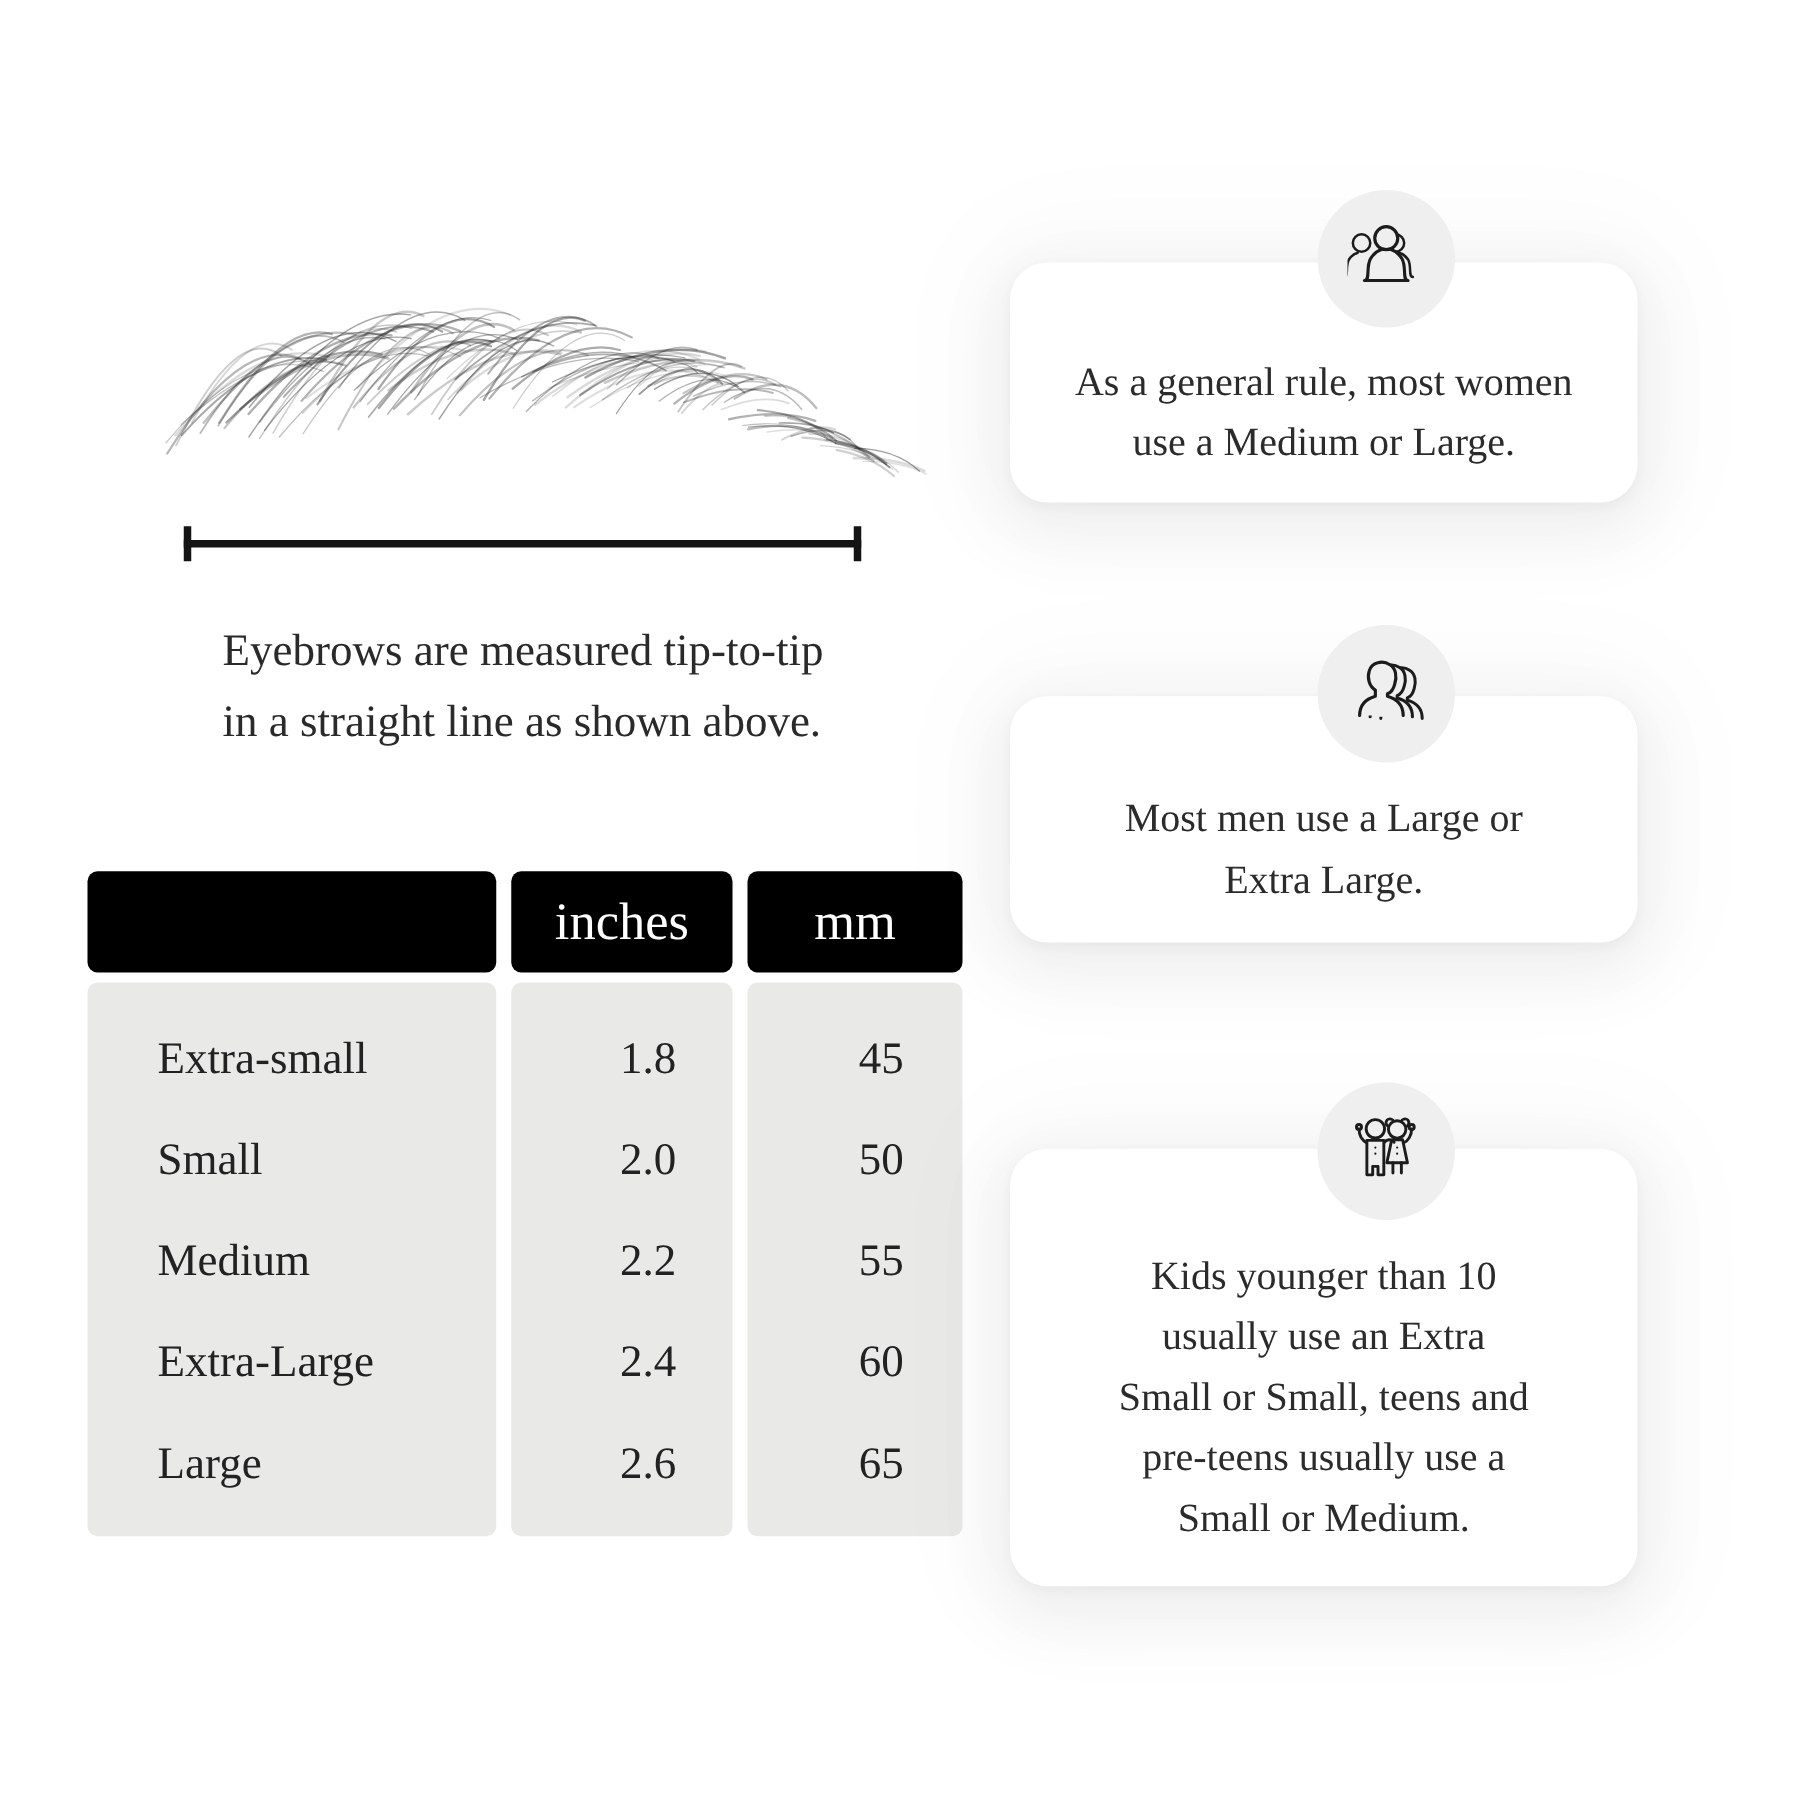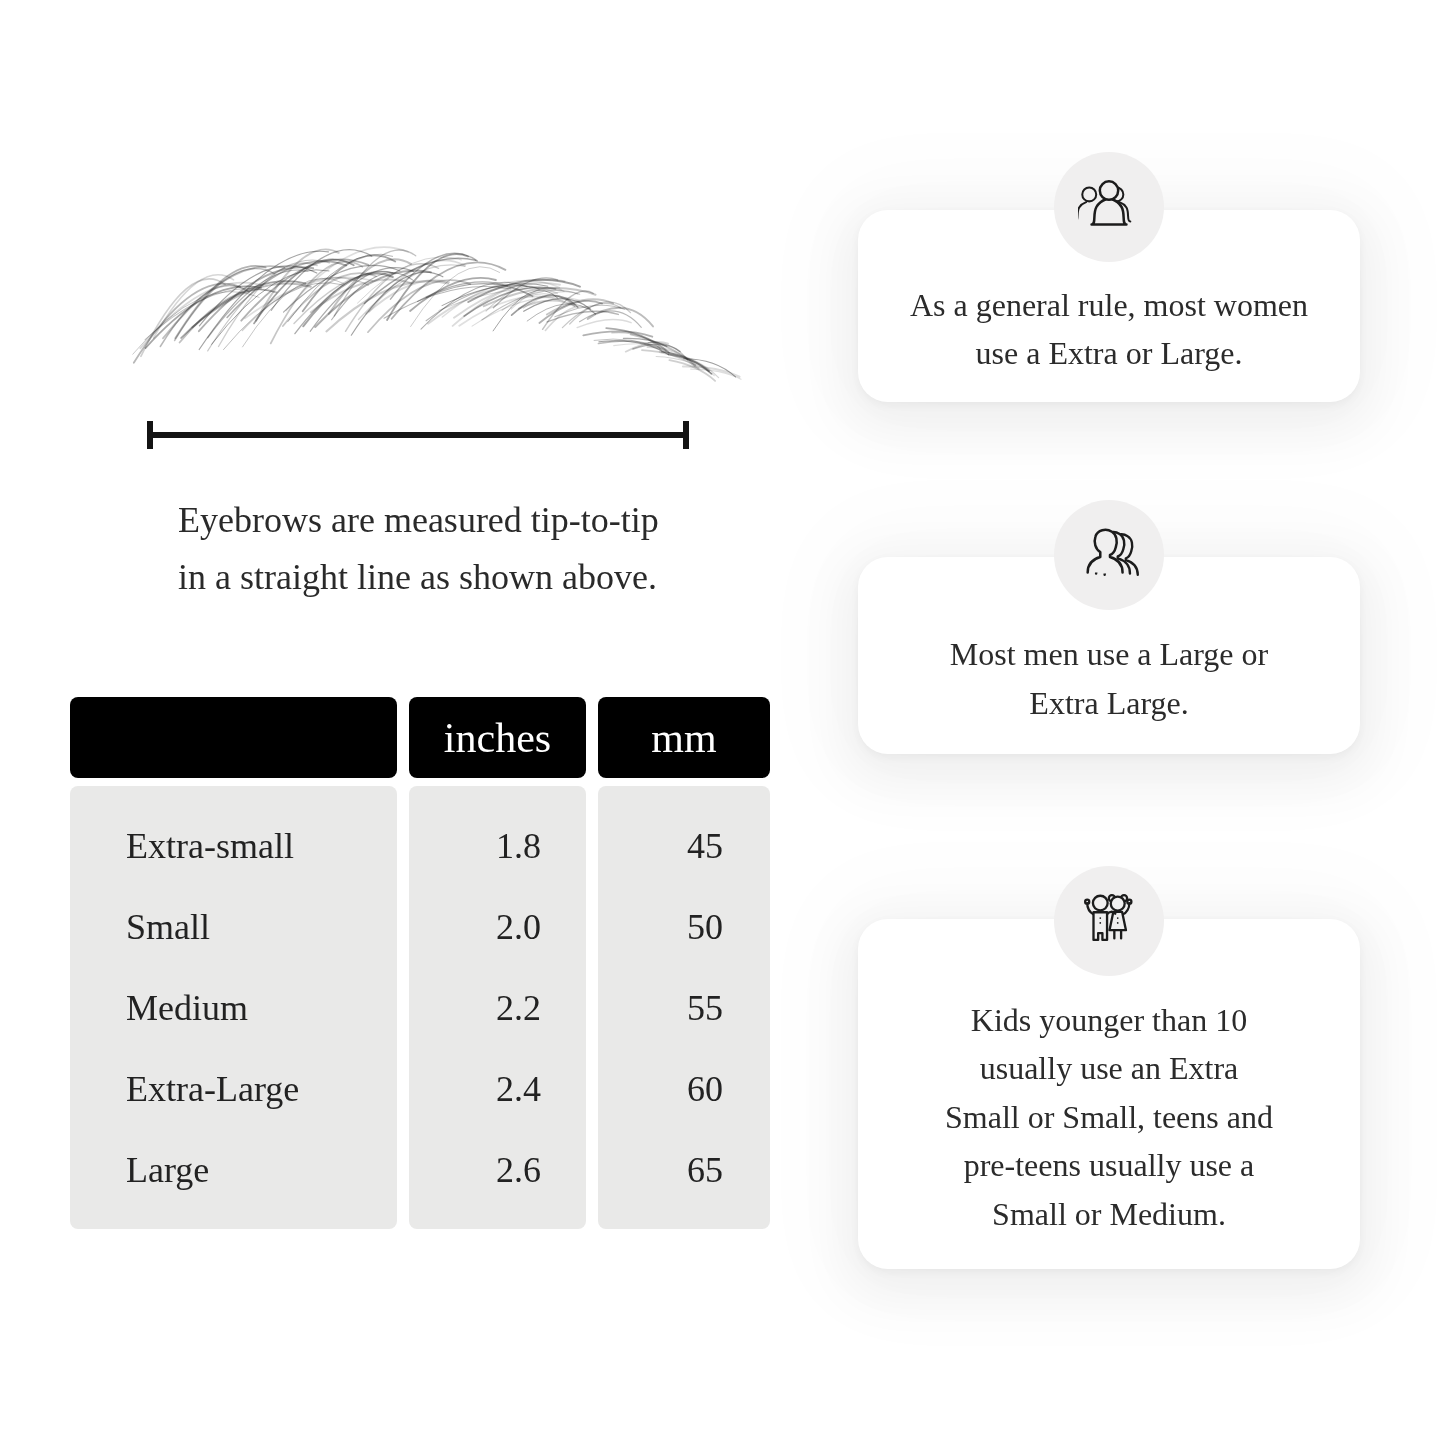--- a/index.html
+++ b/index.html
@@ -84,21 +84,21 @@
     align-items: center;
     font-size: 36px;
     color: #222222;
   }
   .tcol-size .tcell { padding-left: 56px; }
   .tcol-inches .tcell, .tcol-mm .tcell { justify-content: center; padding-left: 42px; }
 
   
   .info-card {
     position: absolute;
-    left: 858px;
+    left: 808px;
     width: 502px;
     background: #ffffff;
     border-radius: 30px;
     box-shadow: 0 3px 10px rgba(0,0,0,0.045),
                 0 14px 50px 14px rgba(0,0,0,0.05),
                 0 0 90px 40px rgba(0,0,0,0.018);
     display: flex;
     flex-direction: column;
     align-items: center;
     justify-content: center;
@@ -293,21 +293,21 @@
         <div class="tcell">55</div>
         <div class="tcell">60</div>
         <div class="tcell">65</div>
       </div>
     </div>
   </div>
 
   <div class="info-card card-1">
     <div class="card-text">
       <div>As a general rule, most women</div>
-      <div>use a Extra or Large.</div>
+      <div>use a Medium or Large.</div>
     </div>
   </div>
   <div class="card-badge badge-1">
     <svg width="62" height="62" viewBox="0 0 64 64" fill="none" stroke="#1c1c1c" stroke-width="2.6" stroke-linecap="round" stroke-linejoin="round">
 
       <g transform="translate(-14,7) scale(0.8)">
         <path d="M 14 50 C 19 50 15 39 19 32 C 21.5 28 25 26 28 25" fill="none"></path>
         <circle cx="32" cy="15" r="9" fill="#f0efef"></circle>
       </g>
 

